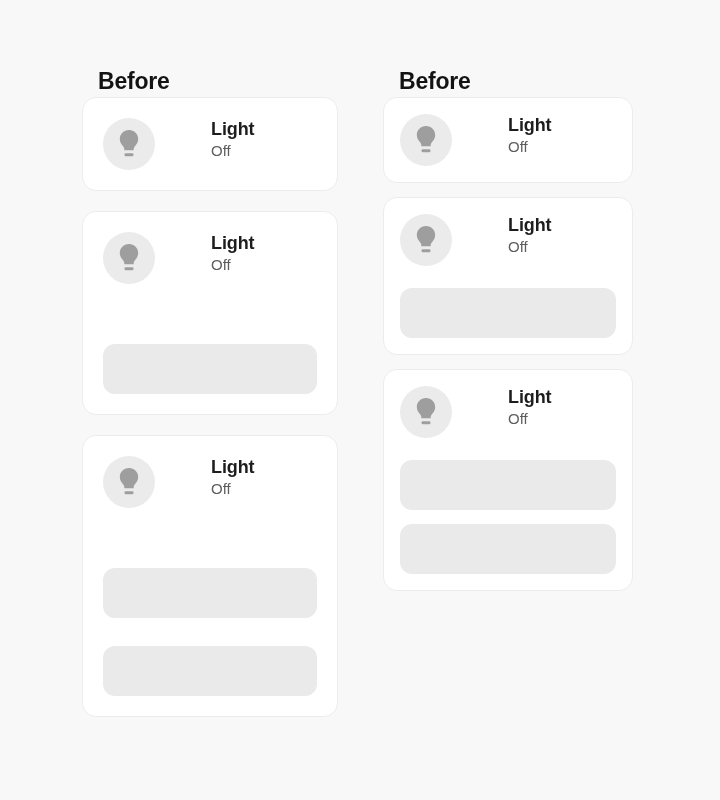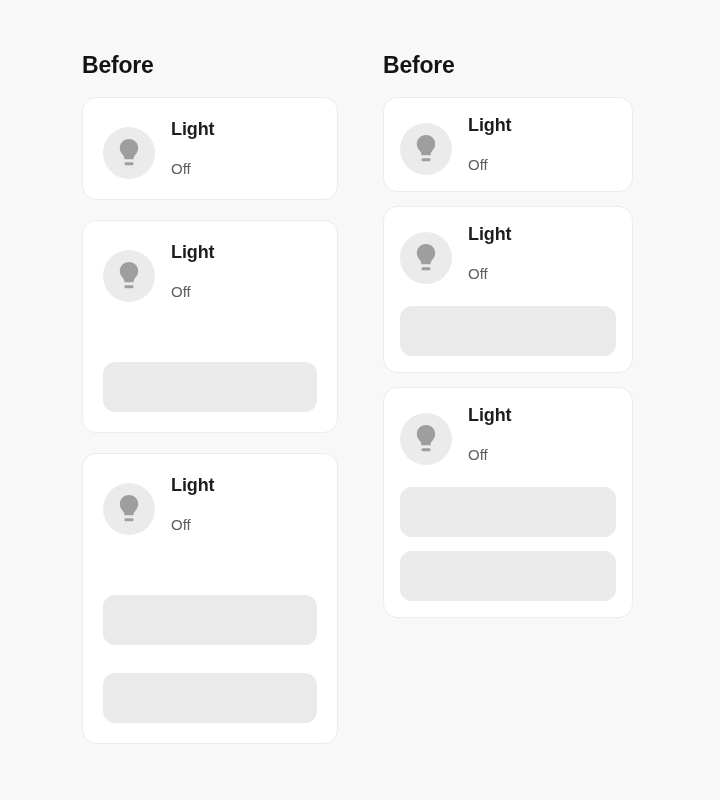--- a/index.html
+++ b/index.html
@@ -26,21 +26,21 @@
     position: absolute;
     top: 0;
   }
   .column-before { left: 82px; width: 256px; }
   .column-after  { left: 383px; width: 250px; }
 
   .column-title {
     position: absolute;
     top: 50px;
     left: 0;
-    margin: 0;
+    margin: 16px;
     font-size: 23px;
     font-weight: bold;
     letter-spacing: -0.2px;
     color: #131313;
     line-height: 30px;
     white-space: nowrap;
   }
 
   .card-stack {
     position: absolute;
@@ -54,21 +54,22 @@
     box-sizing: border-box;
     background: #ffffff;
     border: 1px solid #ececec;
     border-radius: 14px;
     width: 100%;
     overflow: hidden;
   }
 
   .card-head {
     display: flex;
-    align-items: flex-end;
+    align-items: flex-start;
+    gap: 40px;
   }
 
   .icon-circle {
     flex: 0 0 auto;
     width: 52px;
     height: 52px;
     border-radius: 50%;
     background: #ebebeb;
     display: flex;
     align-items: center;
@@ -89,21 +90,21 @@
     line-height: 23px;
     letter-spacing: -0.1px;
     white-space: nowrap;
   }
 
   .device-state {
     font-size: 15px;
     font-weight: normal;
     color: #5e5e5e;
     line-height: 20px;
-    margin-top: 18px;
+    margin-top: 0;
     white-space: nowrap;
   }
 
   .control-bar {
     background: #eaeaea;
     border-radius: 12px;
     width: 100%;
   }
 
   

